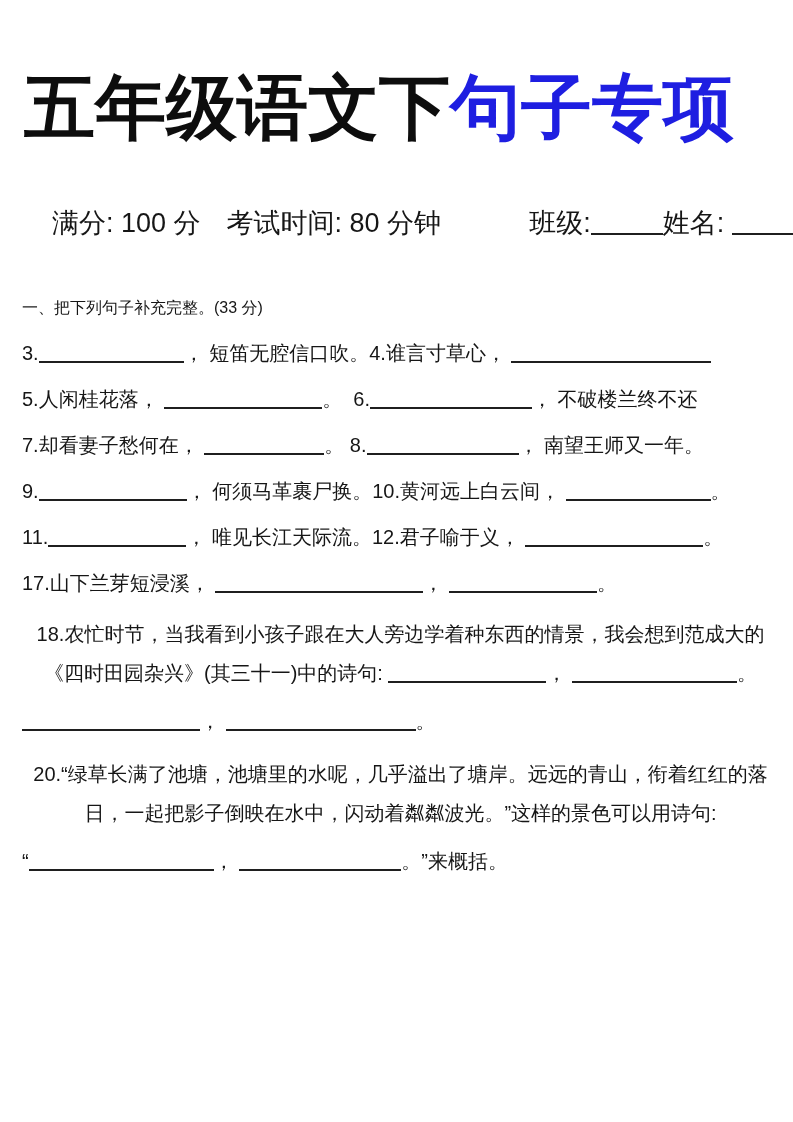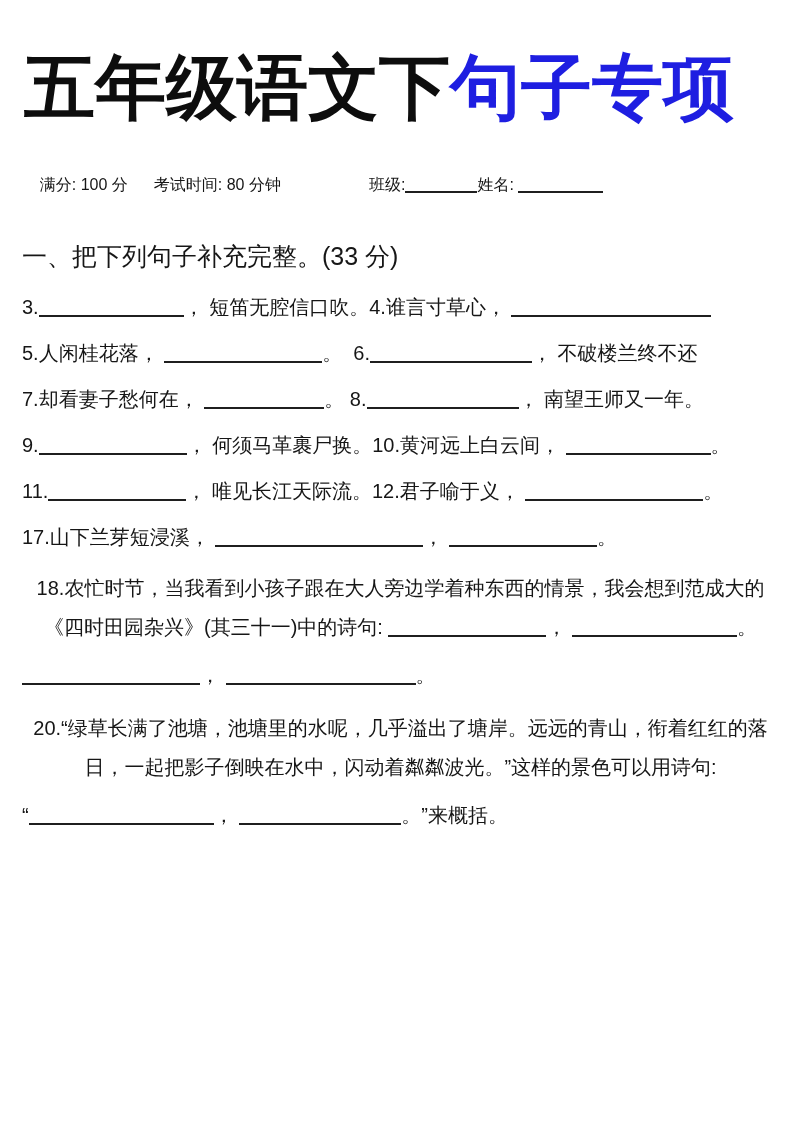--- a/index.html
+++ b/index.html
@@ -9,40 +9,40 @@
     height: 1122px;
     box-sizing: border-box;
     padding: 0 14px 0 22px;
     background: #ffffff;
     font-family: "Liberation Sans", "DejaVu Sans", sans-serif;
     font-weight: 500;
     color: #161616;
     overflow: hidden;
   }
   .title {
-    padding-top: 48px;
+    padding-top: 68px;
     margin-left: 2px;
     font-size: 71px;
     font-weight: 900;
     line-height: 1.12;
     letter-spacing: 0;
     white-space: nowrap;
   }
   .title .t-black { color: #0d0d0d; }
   .info-row {
     margin-top: 26px;
-    font-size: 16px;
+    font-size: 27px;
     white-space: pre;
   }
   .info-row .sp-a { display: inline-block; width: 26px; }
   .info-row .sp-b { display: inline-block; width: 88px; }
   .sec-heading {
     margin-top: 26px;
     margin-bottom: 20px;
-    font-size: 25px;
+    font-size: 16px;
   }
   .line {
     font-size: 20px;
     line-height: 28px;
     white-space: pre-wrap;
   }
   .line.simple   { margin-bottom: 18px; }
   .line.para     { line-height: 39px; margin-bottom: 8px; text-align: center; }
   .line.blankrow { margin: 14px 0 20px; line-height: 28px; }
   .blank {

